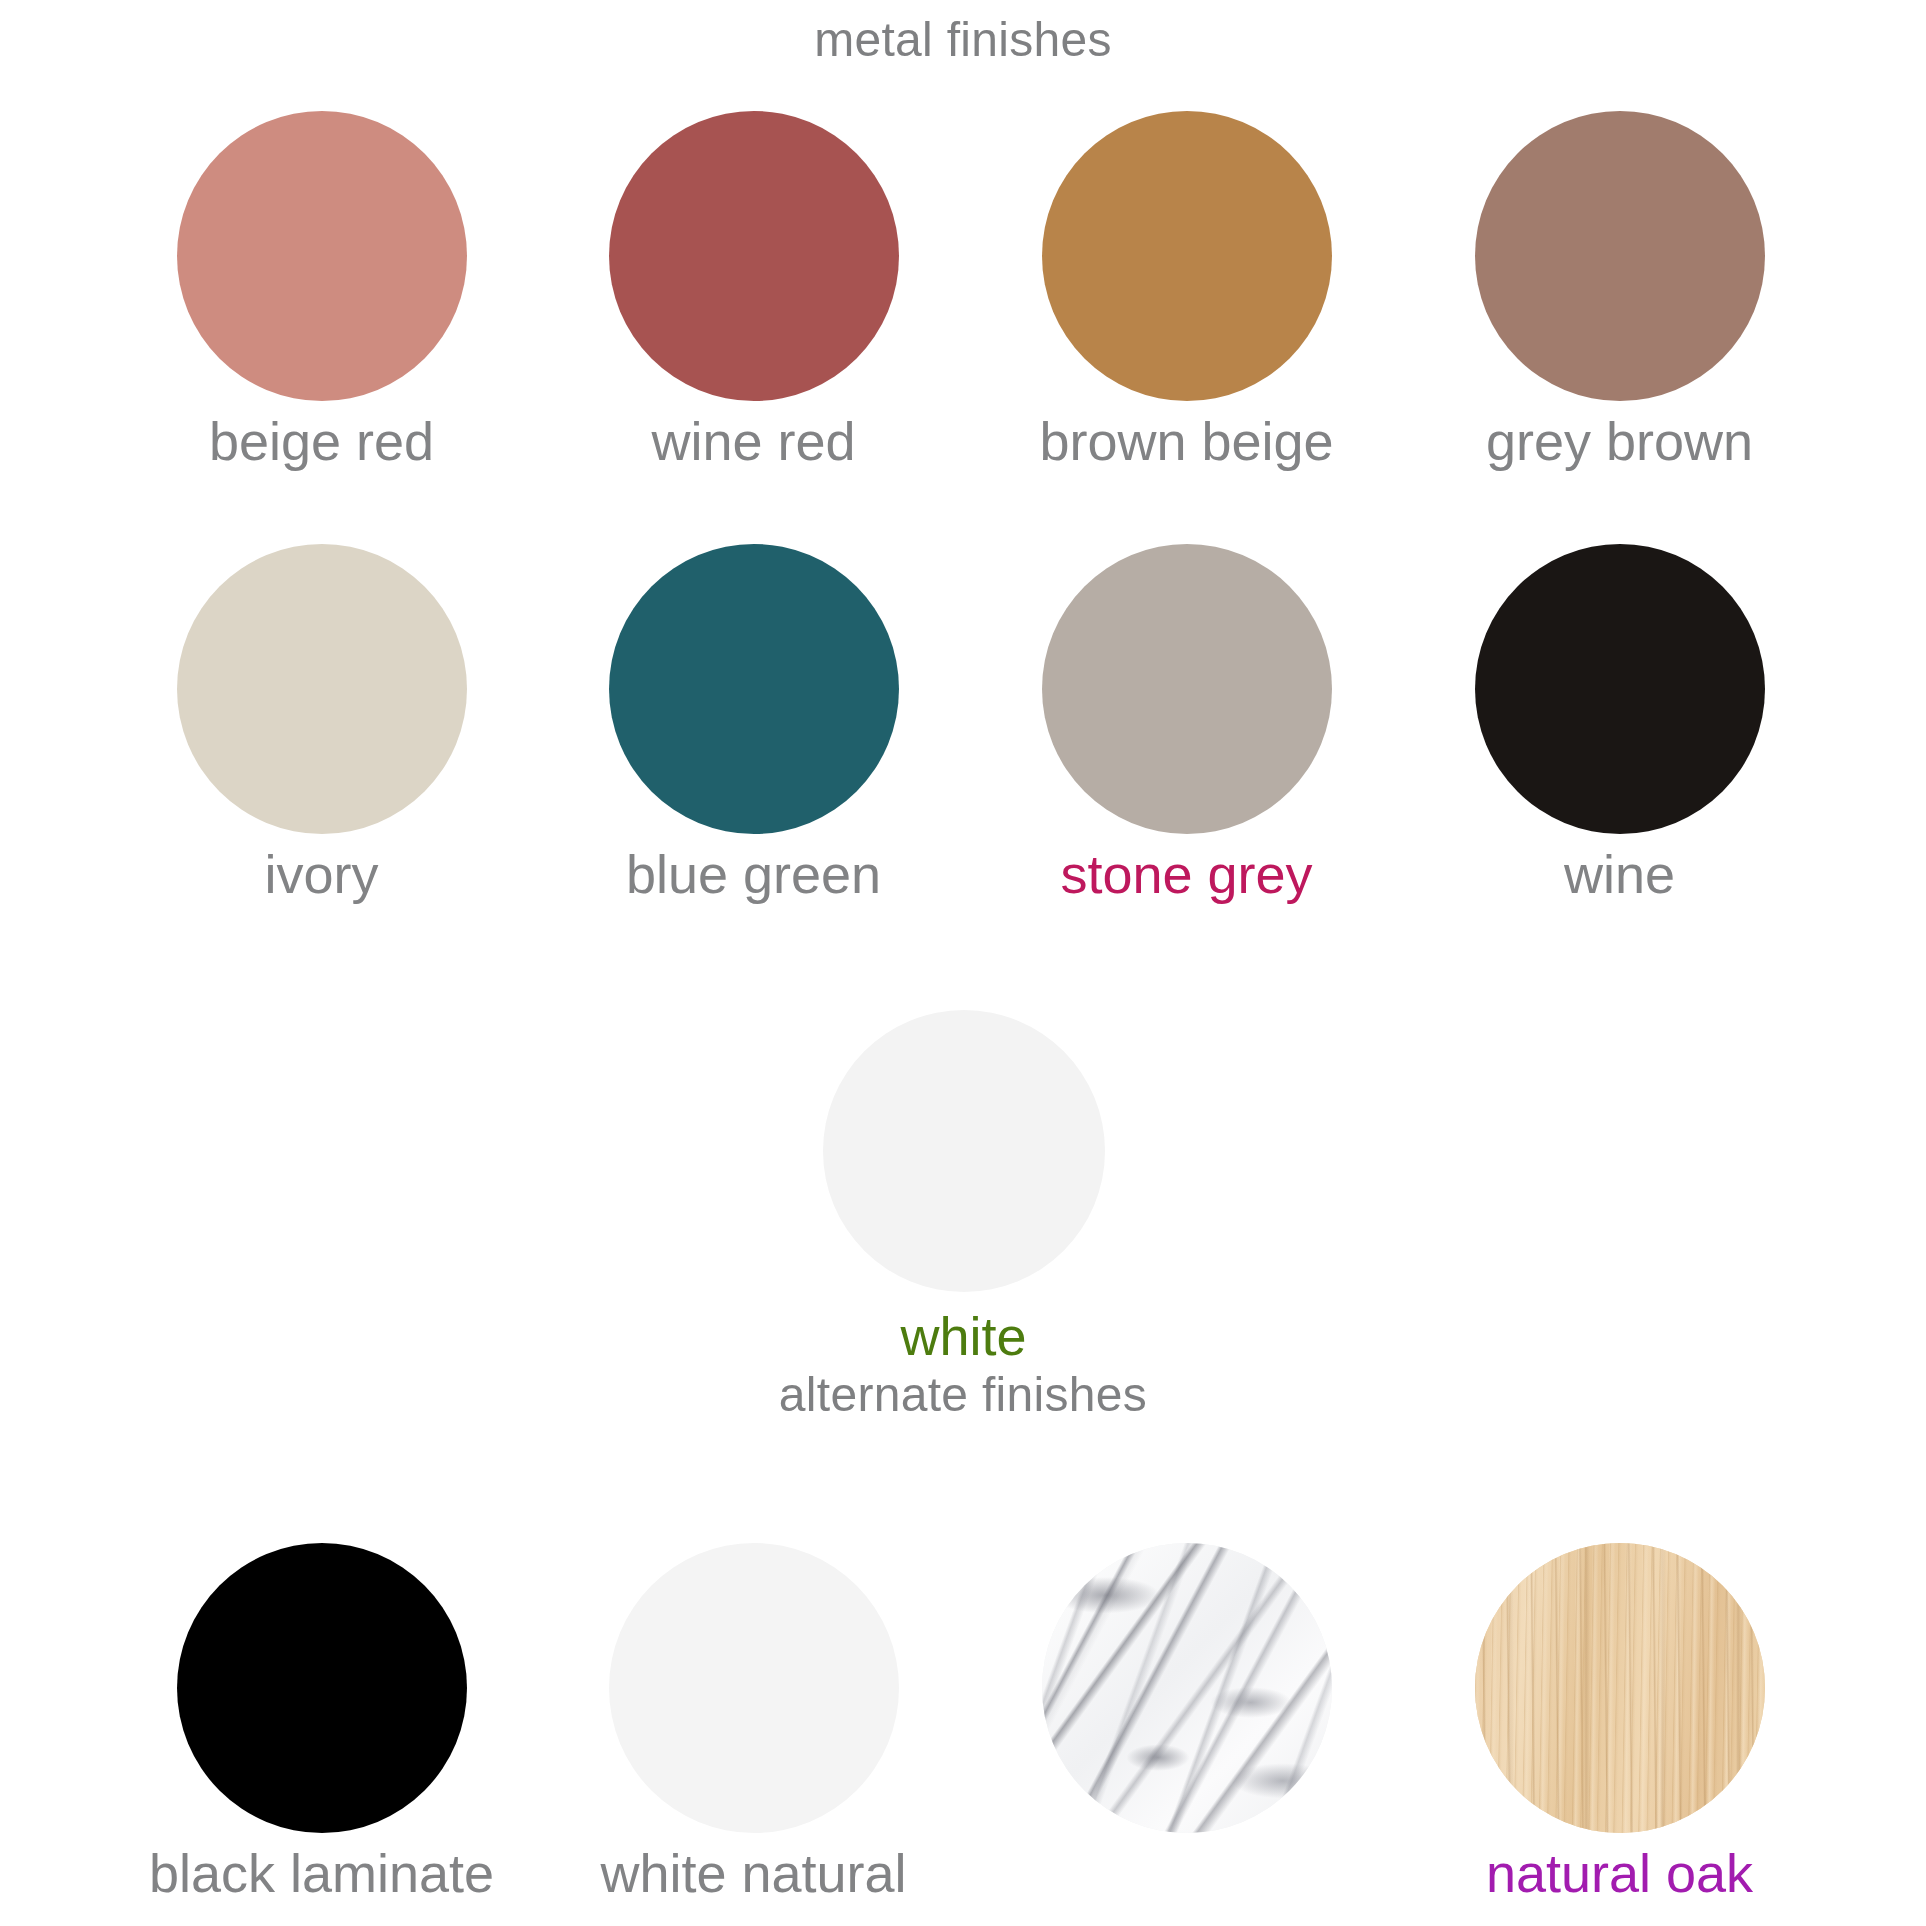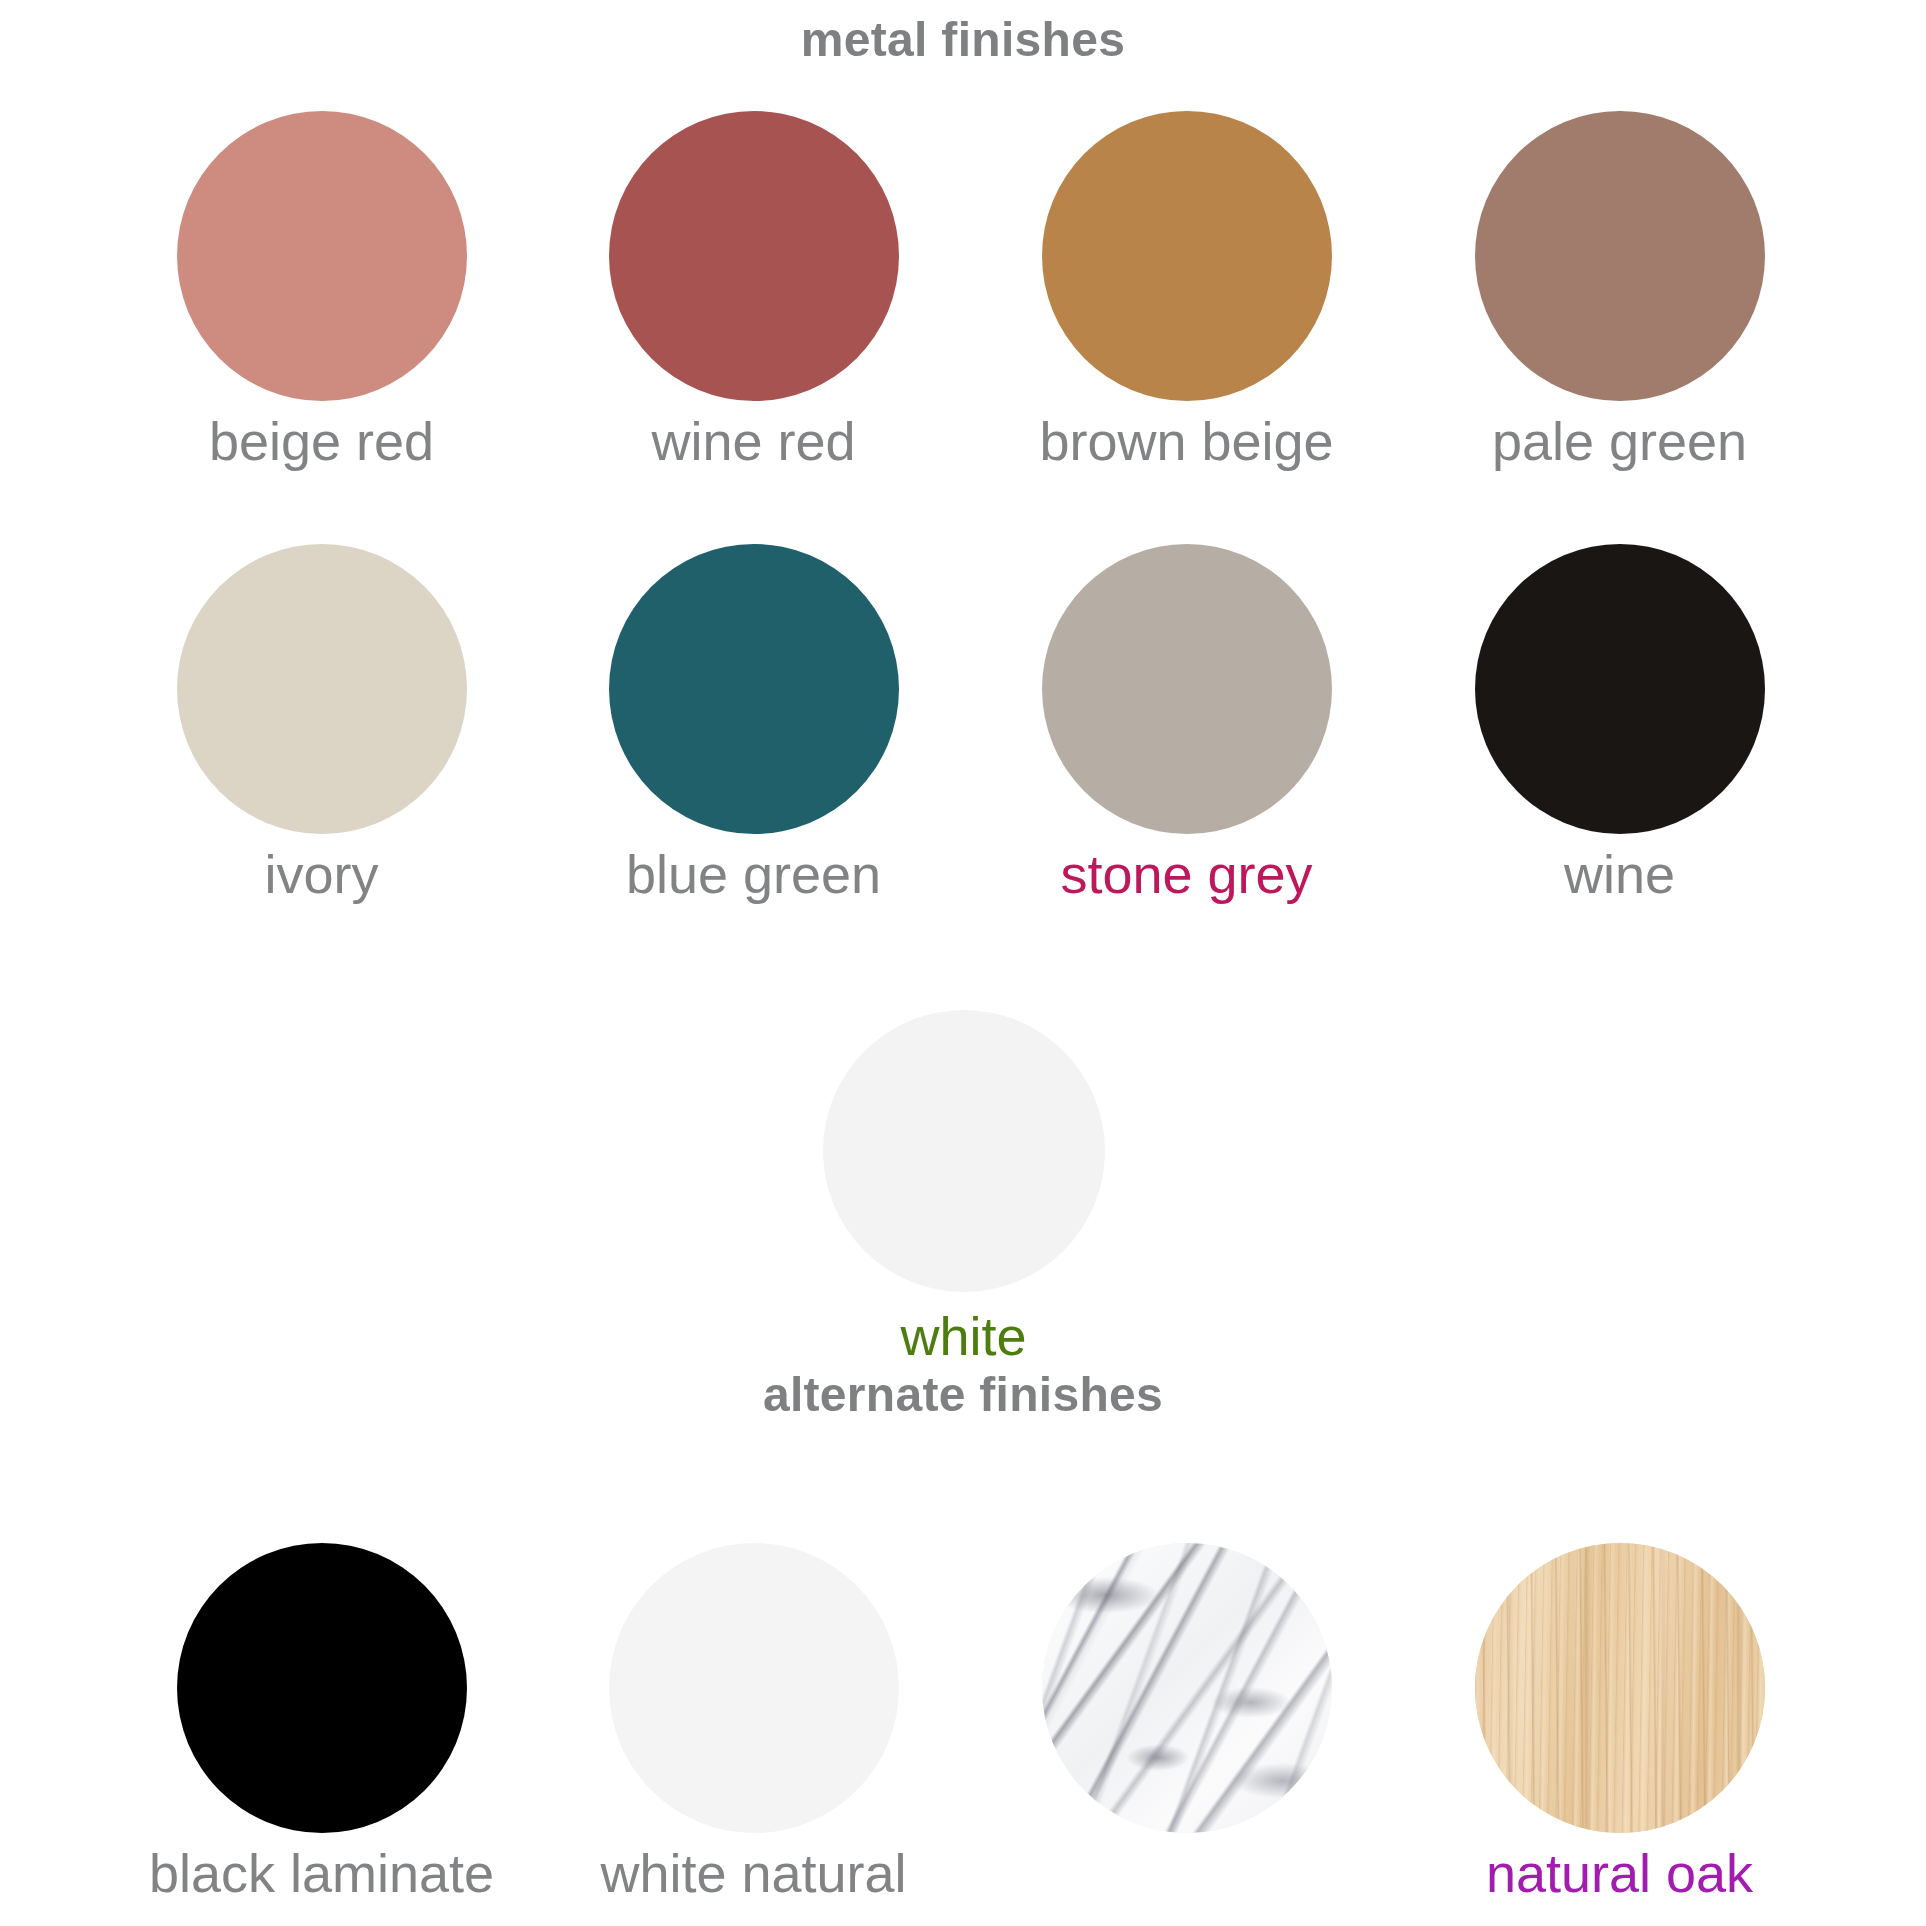--- a/index.html
+++ b/index.html
@@ -20,21 +20,21 @@
     inset: 0;
   }
 
   
   .section-title {
     position: absolute;
     left: 0;
     width: 1926px;
     text-align: center;
     font-size: 48px;
-    font-weight: bold;
+    font-weight: normal;
     letter-spacing: 0.3px;
     color: #7f8082;
     font-family: "Liberation Sans", sans-serif;
   }
   #metal-title  { top: 11.6px; }
   #alt-title    { top: 1367px; }
 
   
   .swatch {
     position: absolute;
@@ -170,21 +170,21 @@
     <div class="disc-wrap">
       <div class="disc" style="background-color: rgb(184, 132, 74);"></div>
     </div>
     <div class="swatch-label" style="color: rgb(130, 131, 133);">brown beige</div>
   </div>
 
   <div class="swatch col-4 row-1">
     <div class="disc-wrap">
       <div class="disc" style="background-color: rgb(161, 124, 109);"></div>
     </div>
-    <div class="swatch-label" style="color: rgb(130, 131, 133);">pale green</div>
+    <div class="swatch-label" style="color: rgb(130, 131, 133);">grey brown</div>
   </div>
 
   <div class="swatch col-1 row-2">
     <div class="disc-wrap">
       <div class="disc" style="background-color: rgb(220, 213, 198);"></div>
     </div>
     <div class="swatch-label" style="color: rgb(130, 131, 133);">ivory</div>
   </div>
 
   <div class="swatch col-2 row-2">

